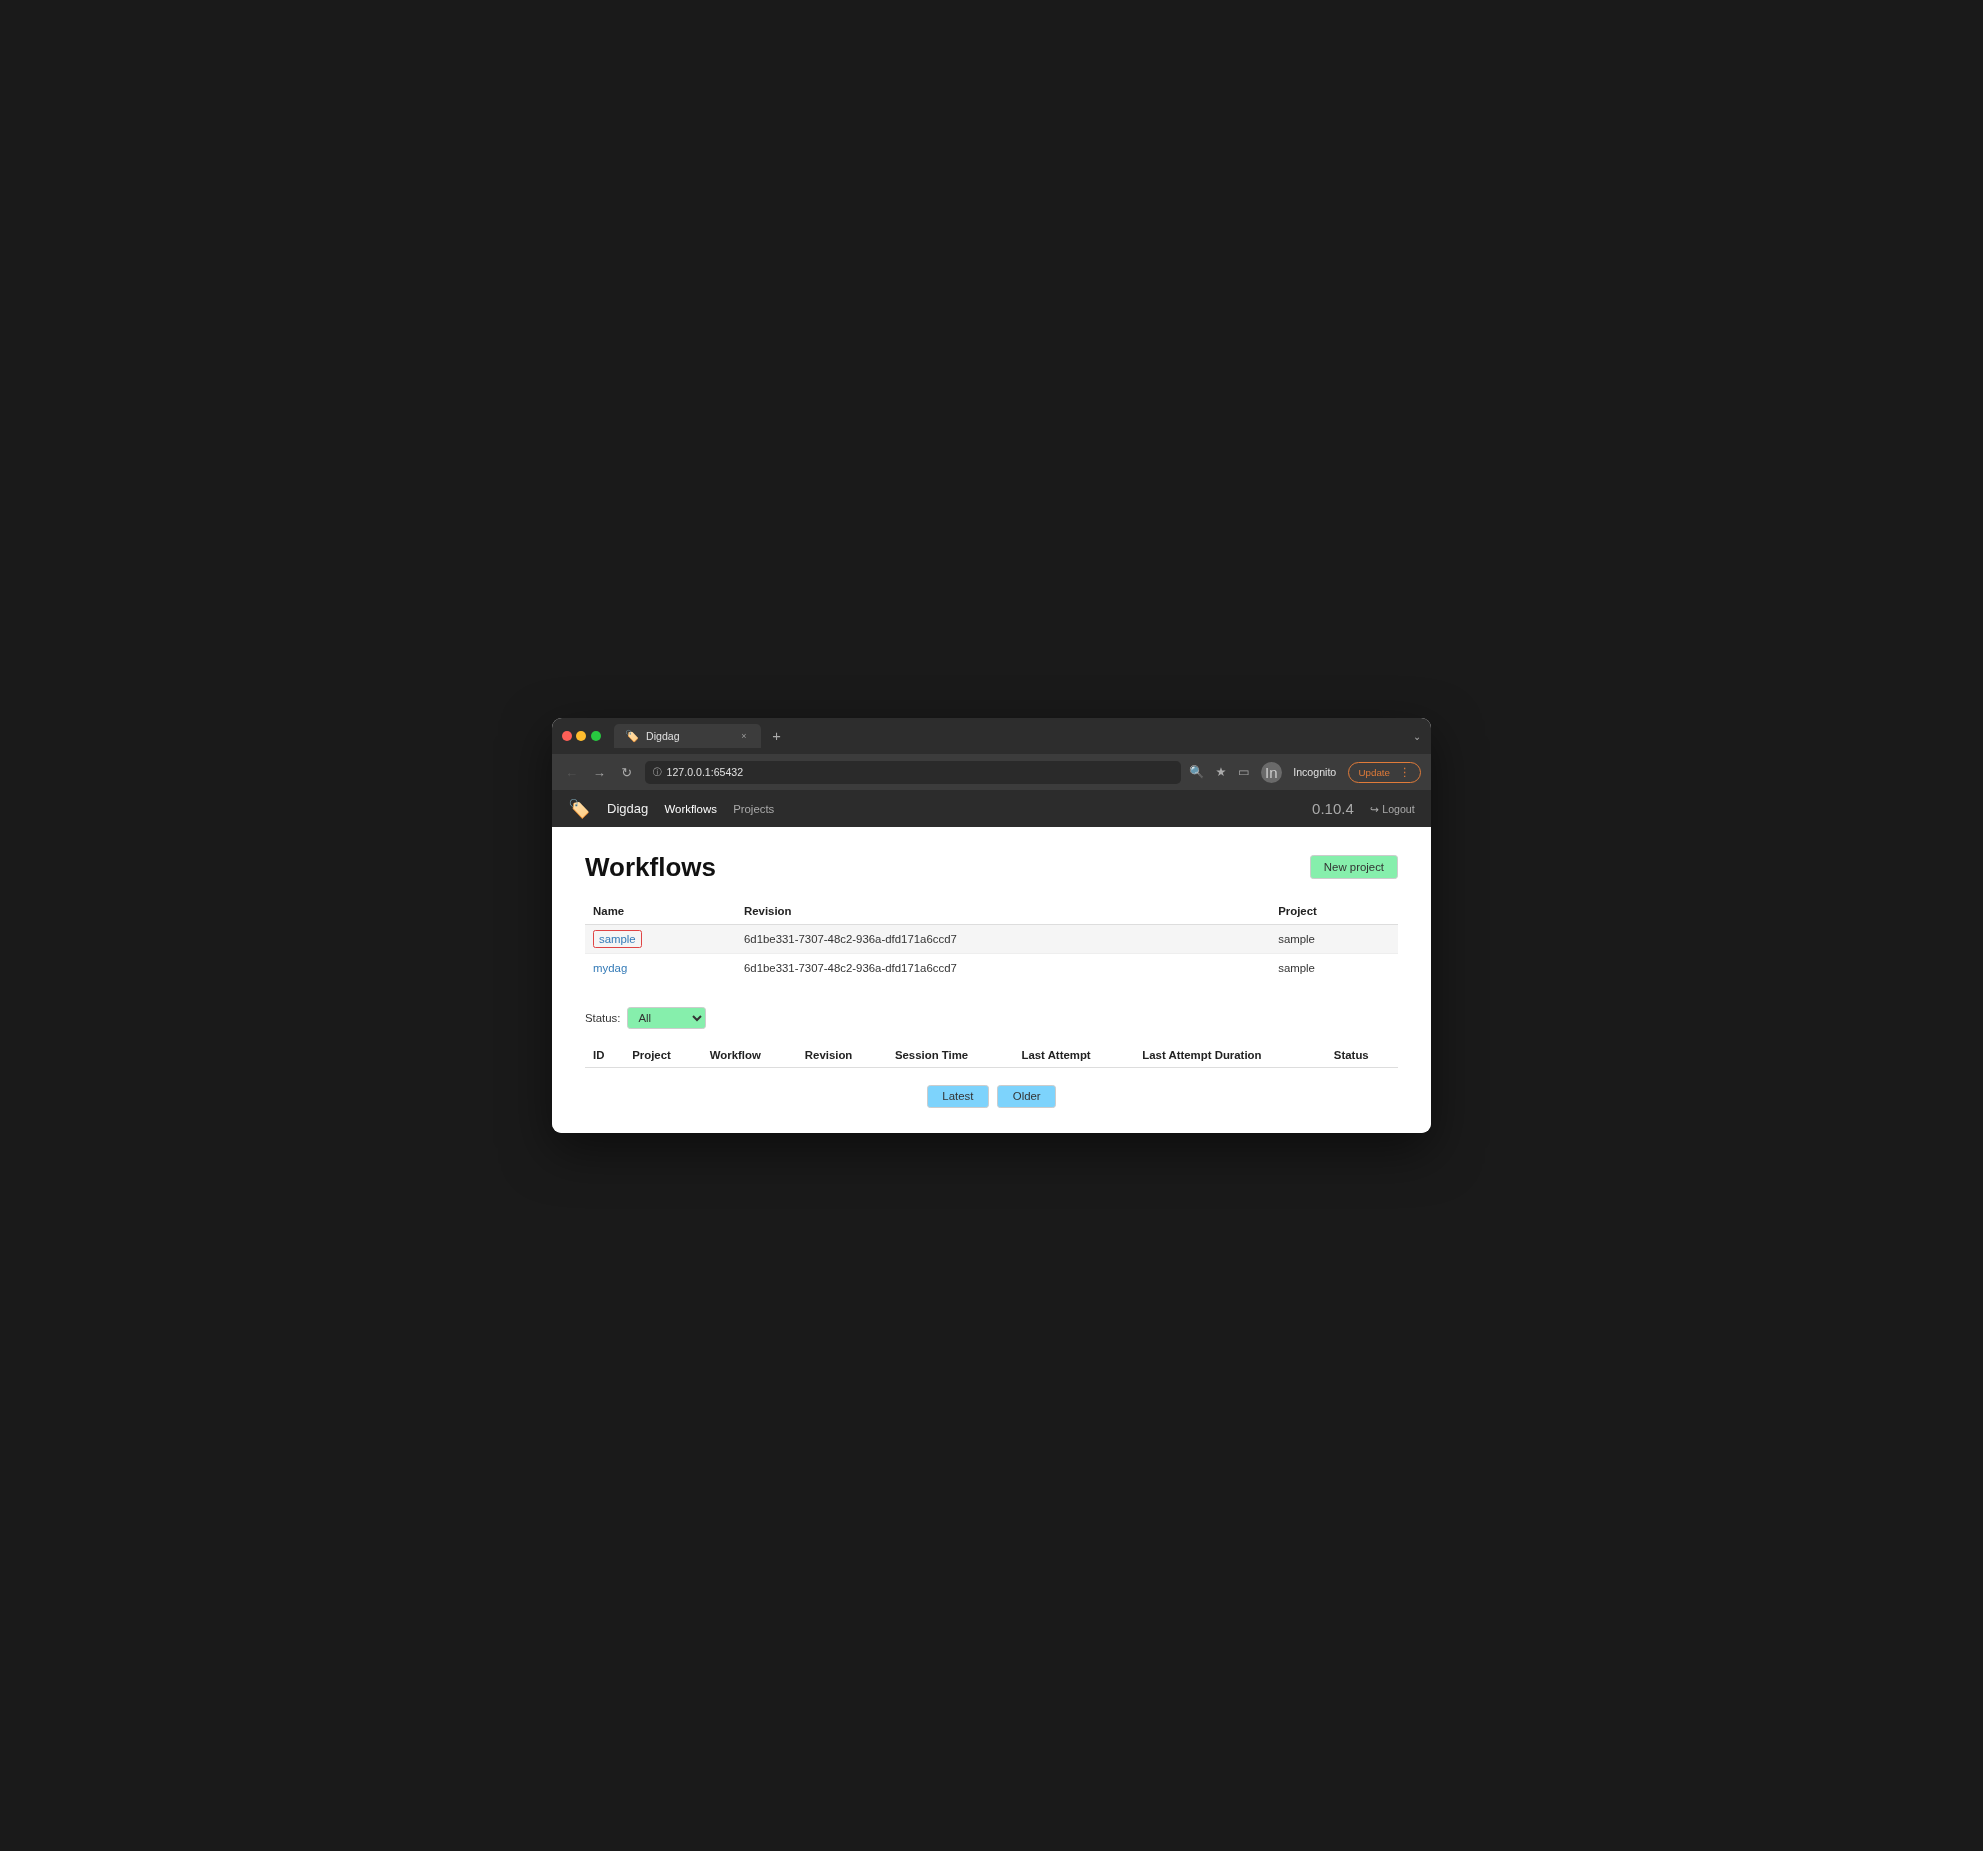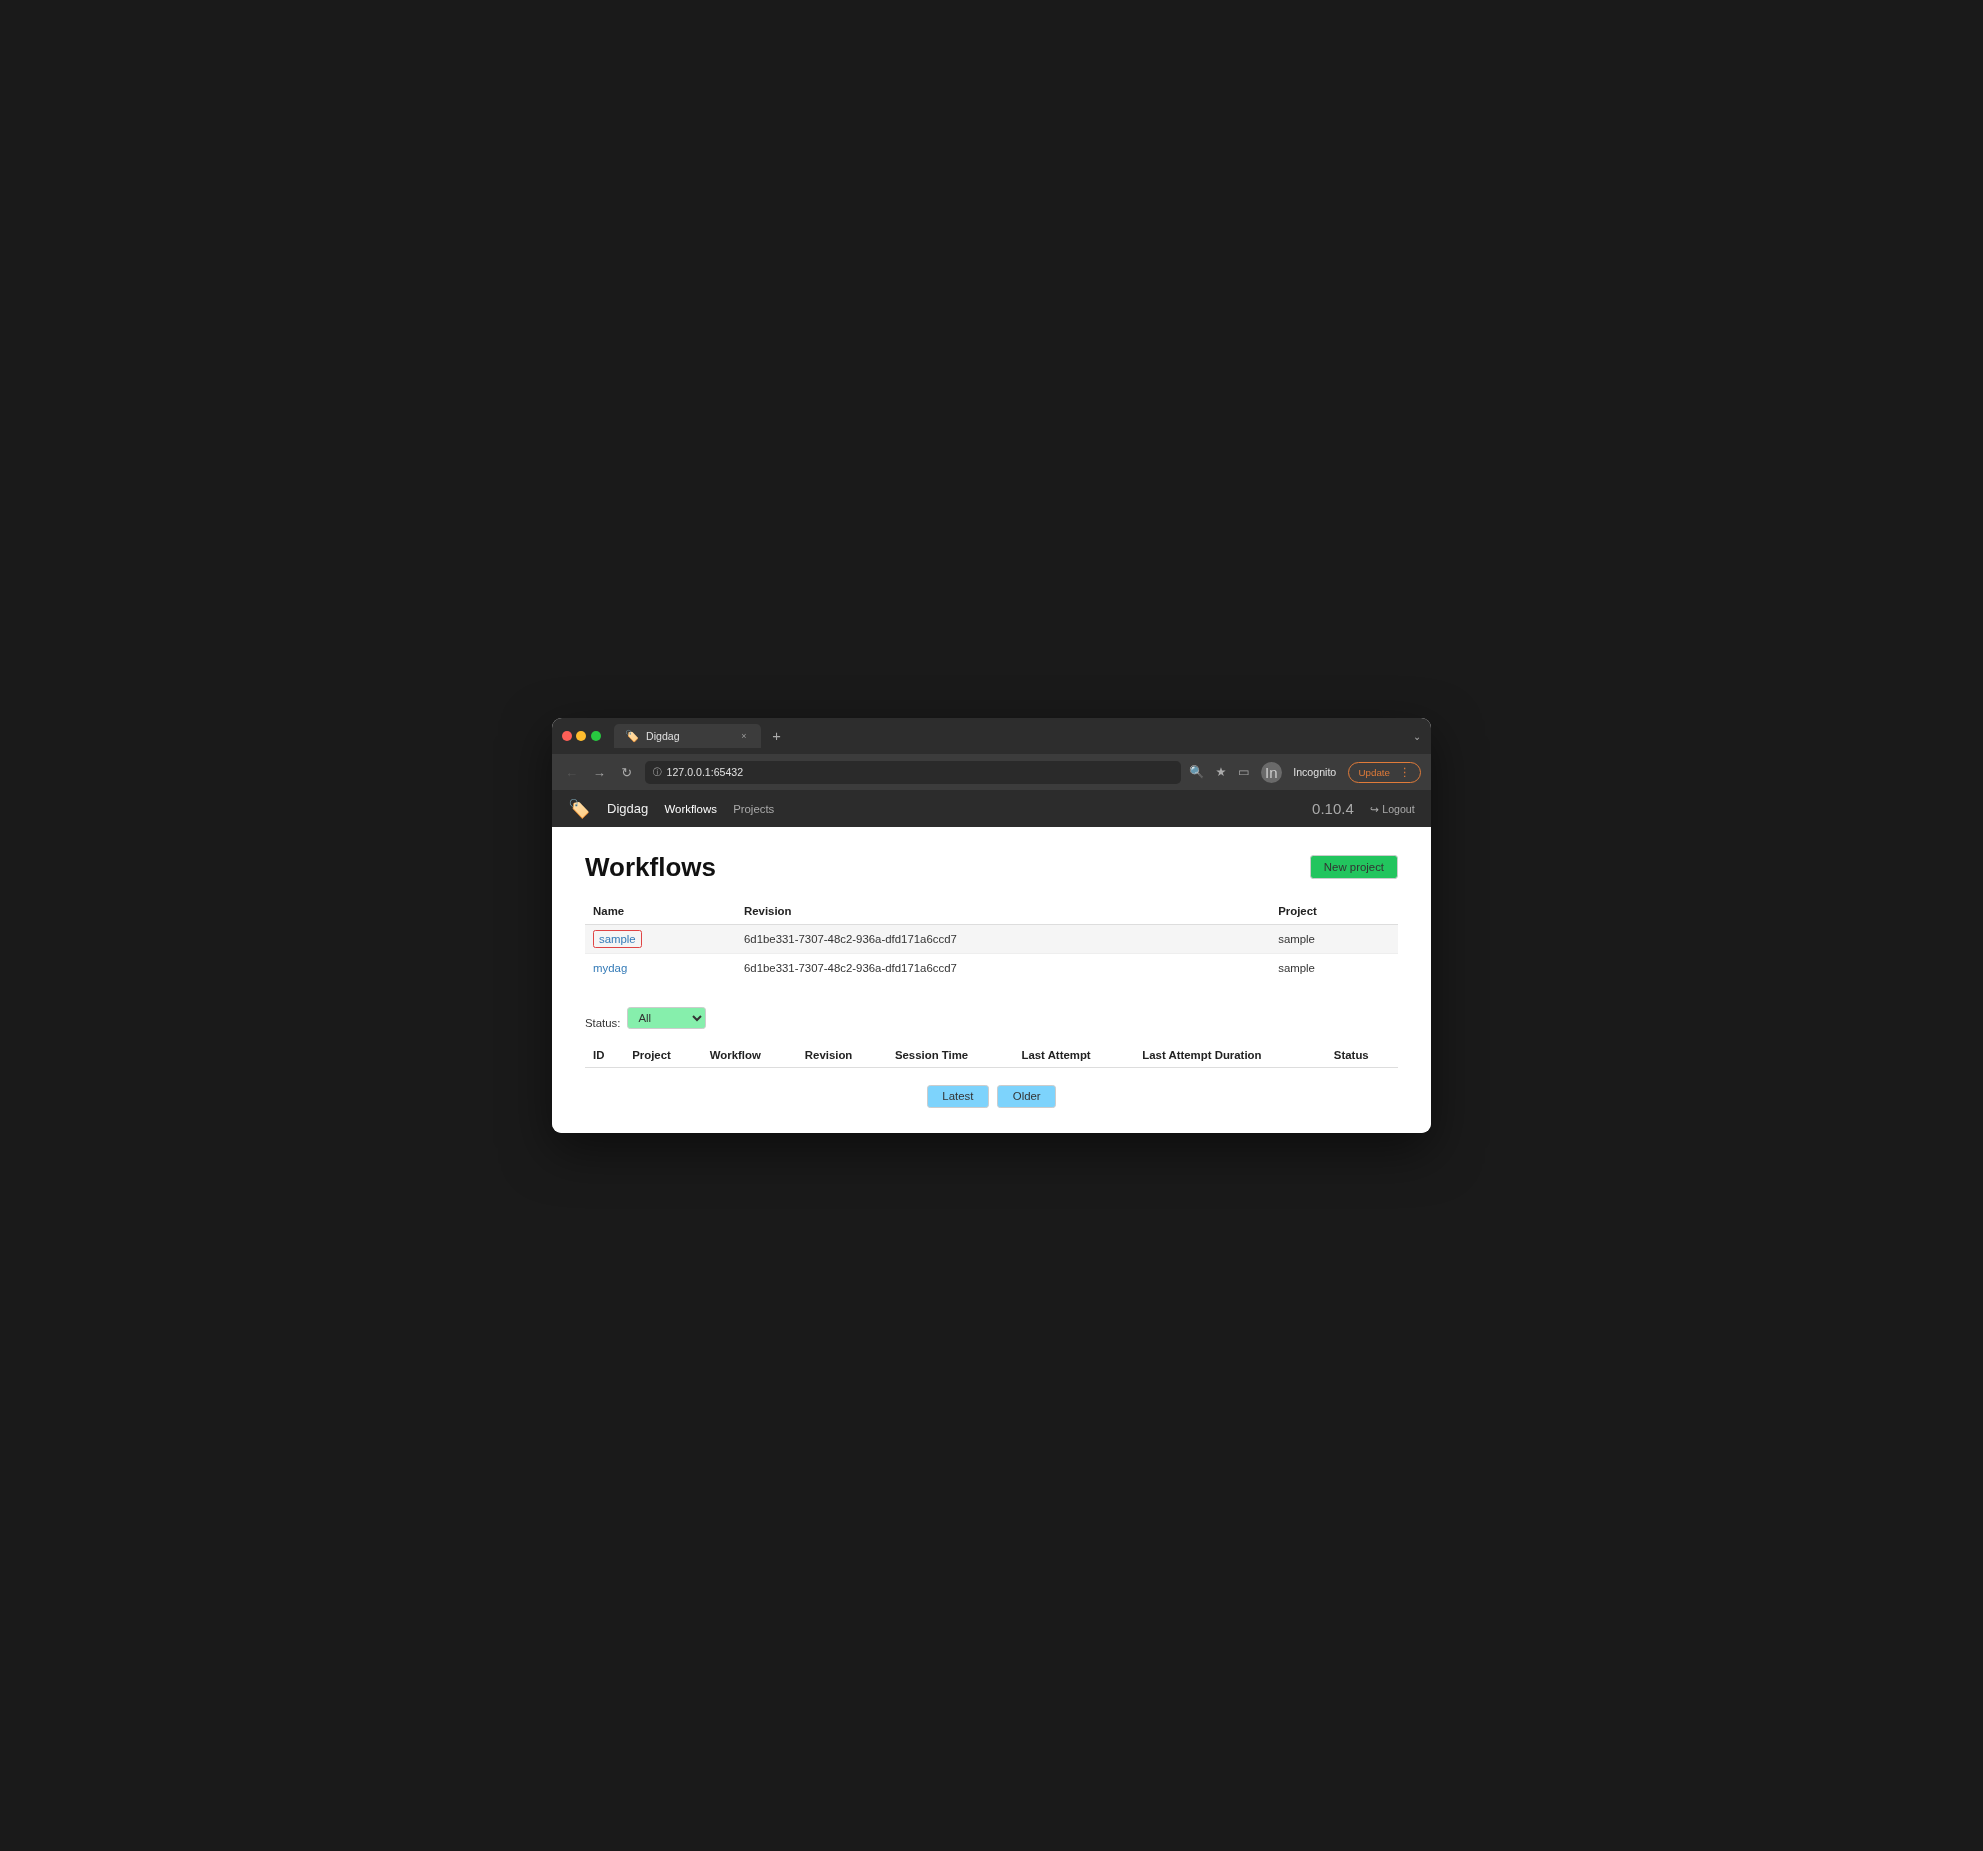--- a/index.html
+++ b/index.html
@@ -198,21 +198,21 @@
       margin-bottom: 16.3px;
     }
     .page-title {
       font-size: 26px;
       font-weight: 600;
       color: #111;
     }
     .new-project-btn {
       border: 0.8px solid #ccc;
       border-radius: 3.3px;
-      background: #22c55e;
+      background: #86efac;
       padding: 4.9px 13px;
       font-size: 11.4px;
       color: #333;
       cursor: pointer;
     }
 
     
     .workflows-table {
       width: 100%;
       border-collapse: collapse;
@@ -249,21 +249,21 @@
 
     
     .sessions-header {
       font-size: 26px;
       font-weight: 600;
       color: #111;
       margin-bottom: 13px;
     }
     .status-filter {
       display: flex;
-      align-items: flex-end;
+      align-items: center;
       gap: 6.5px;
       margin-bottom: 13px;
     }
     .status-label {
       font-size: 11.4px;
       color: #333;
     }
     .status-select {
       border: 0.8px solid #ccc;
       border-radius: 3.3px;

